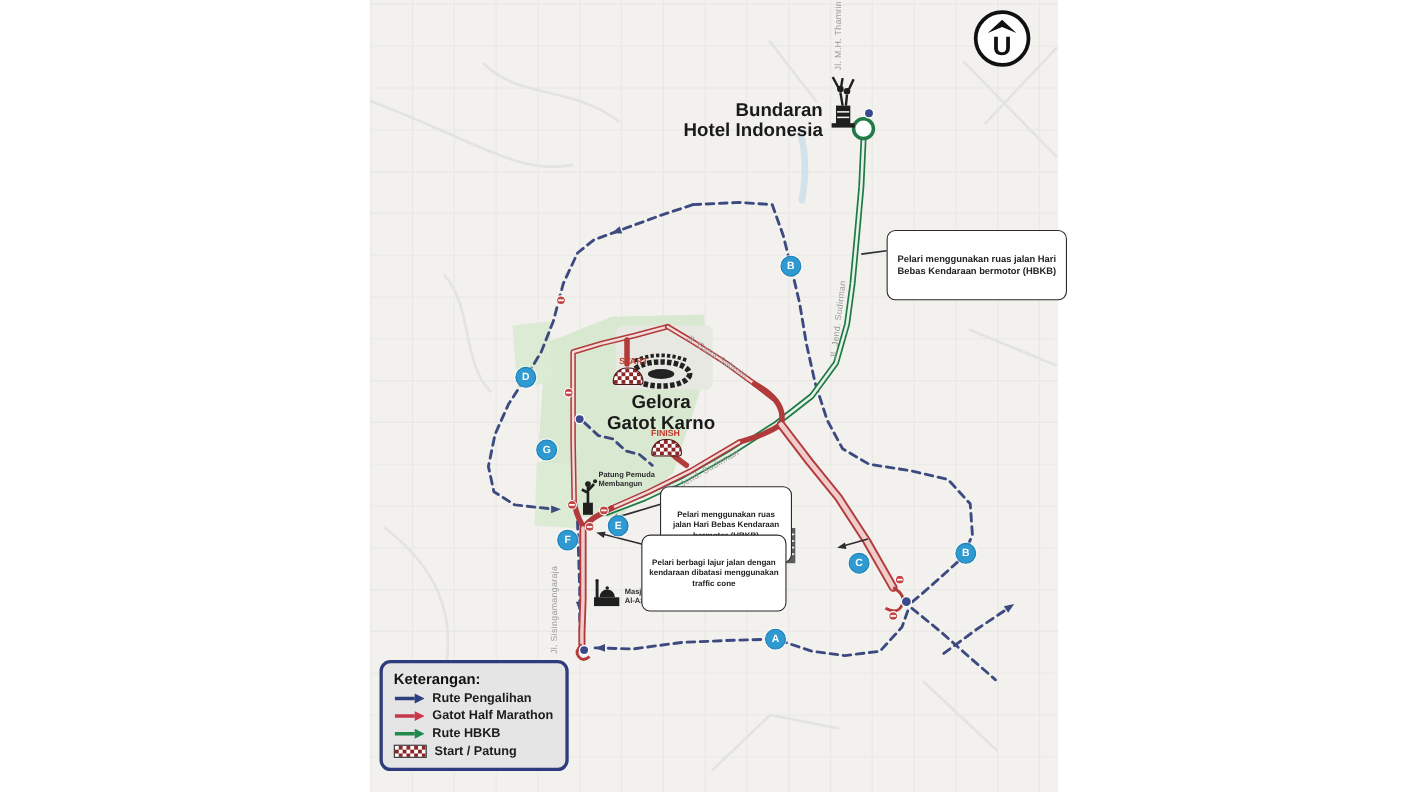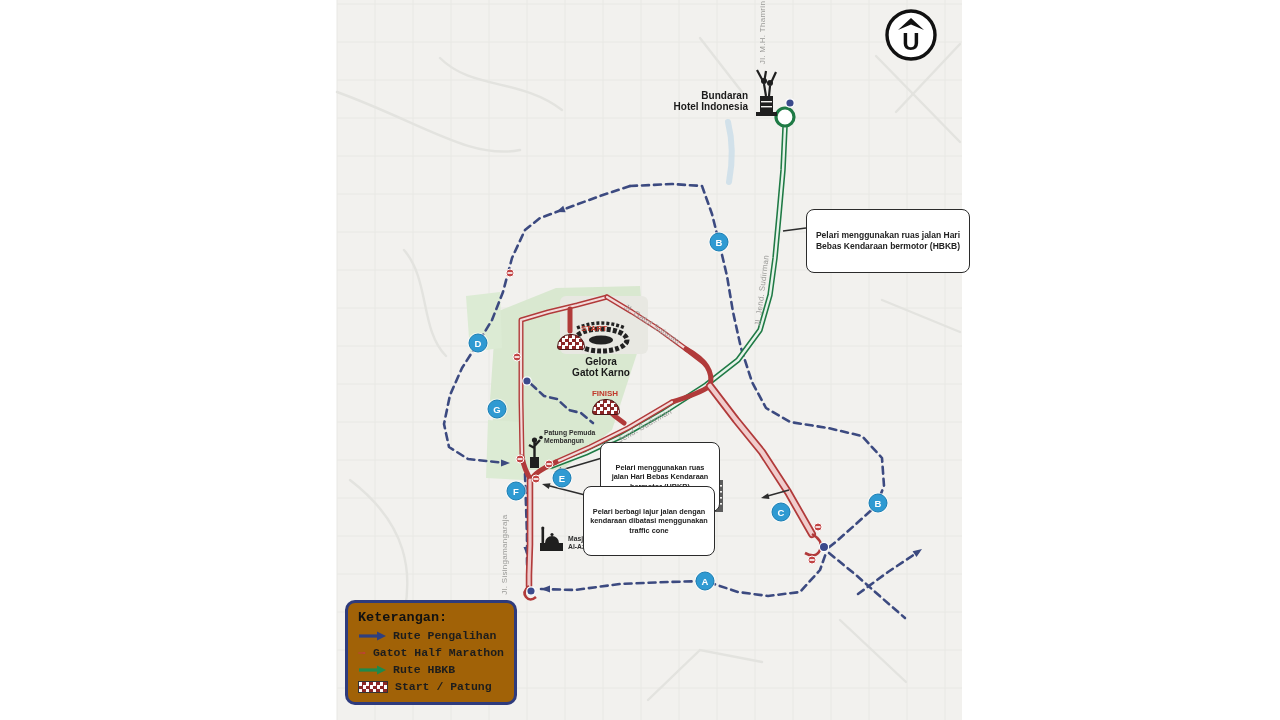--- a/index.html
+++ b/index.html
@@ -27,21 +27,21 @@
   .leader{stroke:#2d2d2d;stroke-width:1.5;fill:none;}
   .lead-ah{fill:#2d2d2d;}
 
   .icon-dark{fill:#1f1f1f;}
   .dotN{fill:#3b4a8c;stroke:#ffffff;stroke-width:1.2;}
   .dotR{fill:#c24646;stroke:#ffffff;stroke-width:1;}
   .dotR-bar{fill:#ffffff;}
 
   
   .lbl{position:absolute;color:#1a1a1a;}
-  .lm-big{font-size:10px;font-weight:700;line-height:1.12;}
+  .lm-big{font-size:17px;font-weight:700;line-height:1.12;}
   .lm-tiny{font-size:6.8px;font-weight:600;color:#2e2e2e;line-height:1.15;}
   .street{position:absolute;font-size:8px;color:#9b9b98;white-space:nowrap;letter-spacing:.3px;}
   .racelbl{position:absolute;font-size:8px;font-weight:800;color:#c0392b;transform:translateX(-50%);}
   .fan{position:absolute;width:26px;height:14px;border-radius:13px 13px 3px 3px;
        border:1px solid #4a1515;
        background:repeating-conic-gradient(#8c2727 0 25%, #fdfdfd 0 50%);background-size:7px 7px;}
 
   .mk{position:absolute;width:17px;height:17px;border-radius:50%;background:#2f9ad2;
       border:1px solid #1b7fb4;color:#fff;font-size:9.5px;font-weight:700;
       display:flex;align-items:center;justify-content:center;
@@ -50,22 +50,22 @@
   .callout{position:absolute;background:#fff;border:1.6px solid #2b2b2b;border-radius:8px;
            color:#222;text-align:center;padding:20px 6px;line-height:1.3;}
   .co-lg{font-size:8.5px;font-weight:600;}
   .co-sm{font-size:7.3px;font-weight:600;}
 
   
   .compass{position:absolute;left:884px;top:8px;width:54px;height:54px;}
   .compass svg text{font-family:"Liberation Sans",sans-serif;font-weight:700;}
 
   
-  .legend{position:absolute;left:345px;top:600px;width:172px;background:#a16207;
-          border:3px solid #2e3b7d;border-radius:10px;padding:7px 10px 9px 10px;box-sizing:border-box;font-family:Liberation Mono, monospace;}
+  .legend{position:absolute;left:345px;top:600px;width:172px;background:#e5e5e5;
+          border:3px solid #2e3b7d;border-radius:10px;padding:7px 10px 9px 10px;box-sizing:border-box;}
   .leg-title{font-size:13.5px;font-weight:800;color:#111;margin-bottom:4px;}
   .leg-row{display:flex;align-items:center;gap:7px;margin-top:4px;}
   .leg-label{font-size:11.5px;font-weight:600;color:#1d1d1d;white-space:nowrap;}
   .leg-checker{width:28px;height:10px;border:1px solid #333;
        background:repeating-conic-gradient(#8c2727 0 25%, #fdfdfd 0 50%);background-size:7px 7px;}
 </style>
 </head>
 <body>
 
 <div class="stage">
@@ -288,21 +288,21 @@
     <div>Masjid</div>
     <div>Al-Azhar</div>
   </div>
 
   <div class="street ov" style="left:712px;top:28px;width:100px;text-align:center;transform:rotate(-90deg);">Jl. M.H. Thamrin</div>
   <div class="street ov" style="left:712px;top:286px;width:100px;text-align:center;transform:rotate(-83deg);">Jl. Jend. Sudirman</div>
   <div class="street ov" style="left:602px;top:320px;width:100px;text-align:center;transform:rotate(34deg);">Jl. Gatot Subroto</div>
   <div class="street ov" style="left:590px;top:424px;width:100px;text-align:center;transform:rotate(-30deg);">Jl. Jend. Sudirman</div>
   <div class="street ov" style="left:454px;top:550px;width:100px;text-align:center;transform:rotate(-90deg);">Jl. Sisingamangaraja</div>
 
-  <div class="racelbl ov" style="left:594px;top:324px;text-align:center;">START</div>
+  <div class="racelbl ov" style="left:576px;top:324px;text-align:center;">START</div>
   <div class="fan ov" style="left:557px;top:334px;"></div>
   <div class="racelbl ov" style="left:605px;top:389px;">FINISH</div>
   <div class="fan ov" style="left:592px;top:399px;"></div>
 
   <div class="mk ov" style="left:705px;top:581px;">A</div>
   <div class="mk ov" style="left:719px;top:242px;">B</div>
   <div class="mk ov" style="left:878px;top:503px;">B</div>
   <div class="mk ov" style="left:781px;top:512px;">C</div>
   <div class="mk ov" style="left:478px;top:343px;">D</div>
   <div class="mk ov" style="left:562px;top:478px;">E</div>

